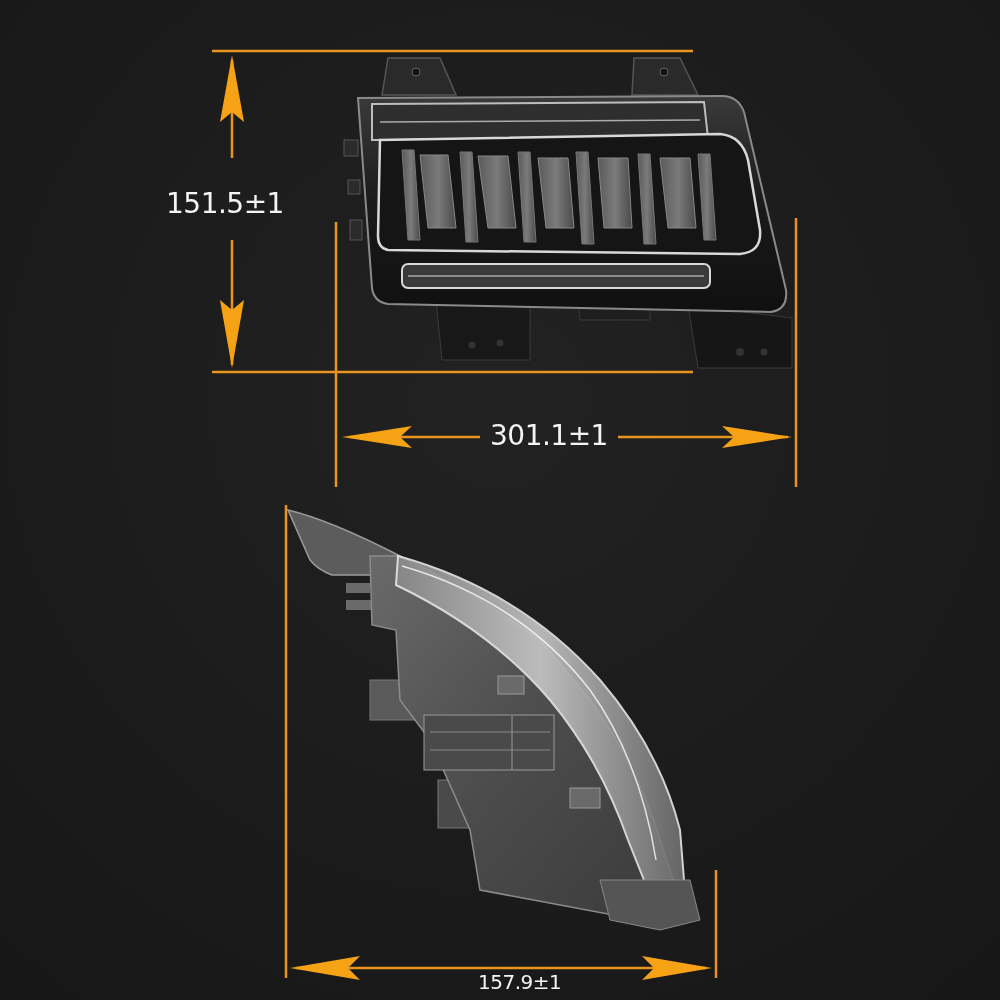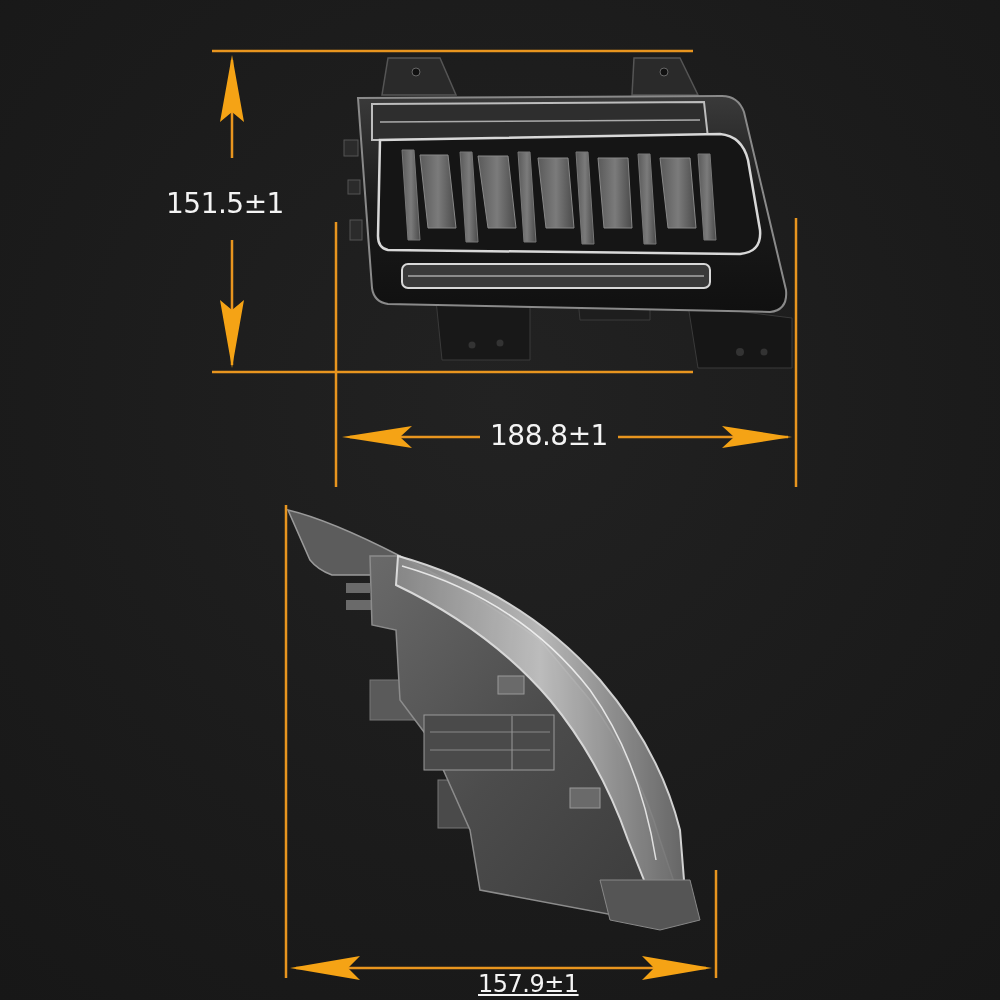--- a/index.html
+++ b/index.html
@@ -5,21 +5,21 @@
   html,body{margin:0;padding:0;}
   body{width:1000px;height:1000px;background:#1c1c1c;overflow:hidden;position:relative;
        font-family:"DejaVu Sans","Liberation Sans",sans-serif;}
   .bg{position:absolute;inset:0;background:
       radial-gradient(circle at 50% 40%, #222 0%, #1b1b1b 60%, #171717 100%);}
   svg.stage{position:absolute;left:0;top:0;}
   .dim-label{position:absolute;color:#f4f4f4;white-space:nowrap;letter-spacing:-0.5px;
              background:transparent;line-height:1;text-align:center;}
   #lbl-height{left:166px;top:190px;font-size:28px;}
   #lbl-width{left:490px;top:422px;font-size:28px;}
-  #lbl-depth{left:478px;top:972px;font-size:24px;text-decoration:underline;}
+  #lbl-depth{left:478px;top:972px;font-size:20px;}
 </style>
 </head>
 <body>
 
 <div class="bg"></div>
 
 <svg class="stage" width="1000" height="1000" viewBox="0 0 1000 1000">
   <defs>
     <linearGradient id="lensGrad" x1="0" y1="0" x2="0" y2="1">
       <stop offset="0" stop-color="#3a3a3a"></stop>
@@ -141,14 +141,14 @@
 
     <path d="M792,437 L722,426 L734,437 L722,448 Z"></path>
 
     <path d="M290,968 L360,956 L348,968 L360,980 Z"></path>
 
     <path d="M712,968 L642,956 L654,968 L642,980 Z"></path>
   </g>
 </svg>
 
 <div id="lbl-height" class="dim-label">151.5±1</div>
-<div id="lbl-width" class="dim-label">188.8±1</div>
+<div id="lbl-width" class="dim-label">301.1±1</div>
 <div id="lbl-depth" class="dim-label">157.9±1</div>
 
 </body></html>

